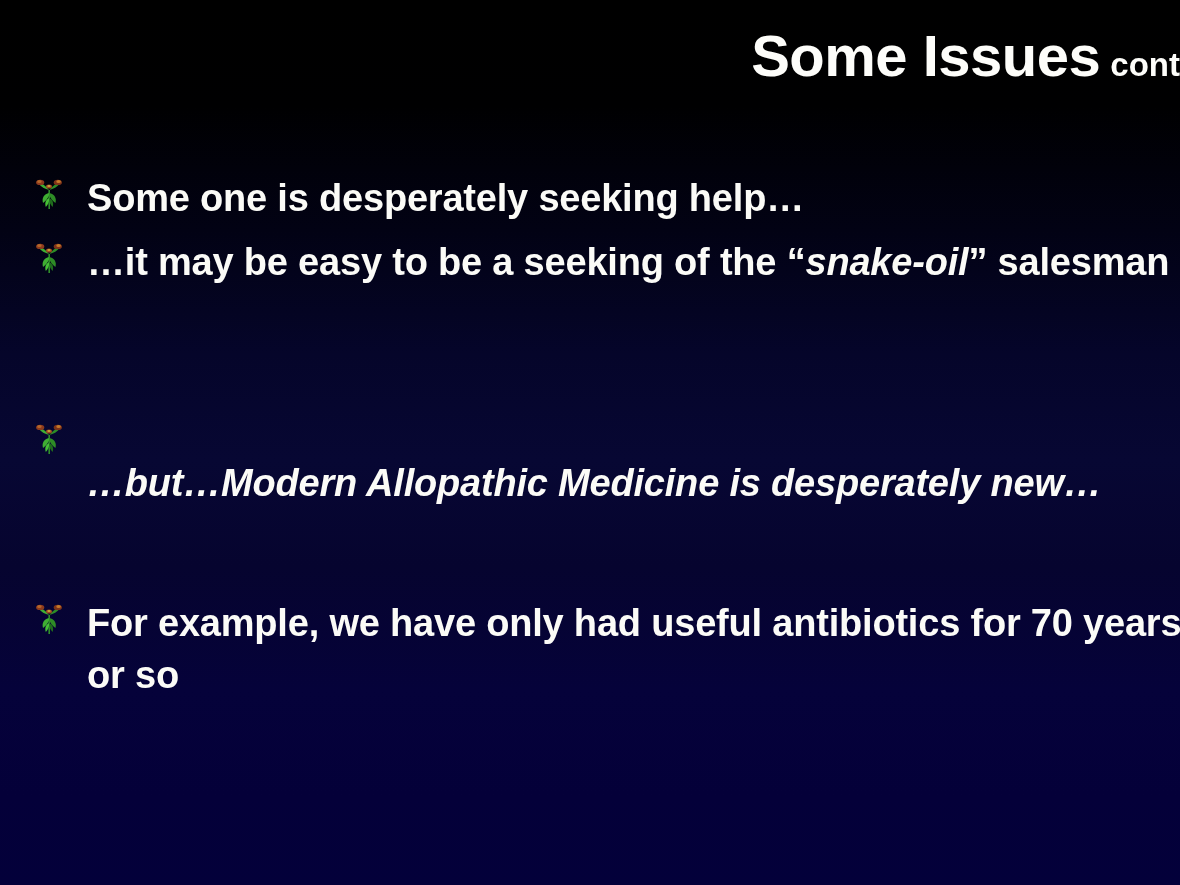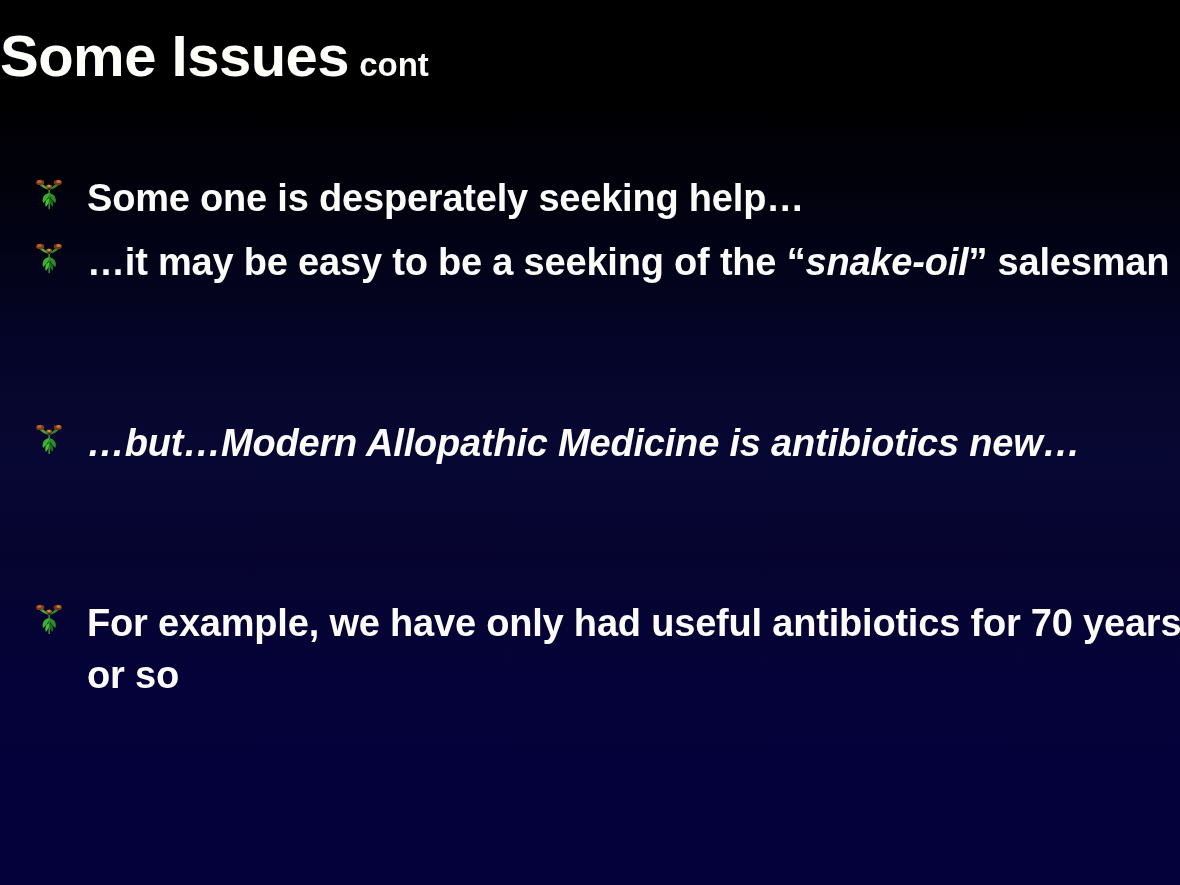--- a/index.html
+++ b/index.html
@@ -30,21 +30,21 @@
     color: #ffffff;
     -webkit-font-smoothing: antialiased;
   }
 
   
   #title-block {
     position: absolute;
     left: 0;
     top: 22px;
     width: 1180px;
-    text-align: left;
+    text-align: right;
     white-space: nowrap;
   }
   .title-main {
     font-size: 58px;
     font-weight: bold;
     letter-spacing: -0.5px;
     color: #fdfdfa;
   }
   .title-sub {
     font-size: 33px;
@@ -75,21 +75,21 @@
     display: block;
   }
   .bullet-text {
     display: block;
     font-size: 38px;
     font-weight: bold;
     line-height: 52px;
     color: #fbfbf7;
     letter-spacing: -0.2px;
   }
-  .it { font-style: italic; }
+  .it { font-style: italic; margin-top: 40px; }
 
   
   .row-1 { position: absolute; top: 0px;   left: 0; width: 1120px; }
   .row-2 { position: absolute; top: 64px;  left: 0; width: 1120px; }
   .row-3 { position: absolute; top: 245px; left: 0; width: 1120px; }
   .row-4 { position: absolute; top: 425px; left: 0; width: 1120px; }
 
   .row-1 .bullet-icon { top: 6px; }
   .row-2 .bullet-icon { top: 6px; }
   .row-3 .bullet-icon { top: 6px; }
@@ -163,21 +163,21 @@
           <path d="M15.2 12 C11 11 7 9 4.5 5.5 C7.5 5 11 7 13.6 10.5 Z" fill="#3fae32"></path>
           <path d="M15.2 12 C19.4 11 23.4 9 25.9 5.5 C22.9 5 19.4 7 16.8 10.5 Z" fill="#2e8c26"></path>
           <ellipse cx="6.2" cy="4.4" rx="4.1" ry="2.6" fill="#8c3a1e"></ellipse>
           <ellipse cx="5.4" cy="3.6" rx="2.3" ry="1.5" fill="#b4672a"></ellipse>
           <ellipse cx="23.8" cy="4.4" rx="4.1" ry="2.6" fill="#7d3319"></ellipse>
           <ellipse cx="24.6" cy="3.6" rx="2.3" ry="1.5" fill="#c47a2a"></ellipse>
           <ellipse cx="15.0" cy="8.6" rx="3.0" ry="2.0" fill="#9c4a22"></ellipse>
           <ellipse cx="15.0" cy="8.0" rx="1.6" ry="1.0" fill="#caa03a"></ellipse>
         </svg>
       </span>
-      <span class="bullet-text it"><span>…but…Modern Allopathic Medicine is antibiotics</span>
+      <span class="bullet-text it"><span>…but…Modern Allopathic Medicine is desperately</span>
         <span>new…</span></span>
     </div>
 
     <div class="bullet-row row-4">
       <span class="bullet-icon">
         <svg viewBox="0 0 30 32" width="30" height="32" aria-hidden="true">
           <path d="M14.4 12 L14.4 31 L16.0 31 L16.0 12 Z" fill="#2f8f2a"></path>
           <path d="M15.2 15 C10 16 7.5 20 9 25 C12 23 14 20 15.2 17 Z" fill="#3fae32"></path>
           <path d="M15.2 15 C20.4 16 22.9 20 21.4 25 C18.4 23 16.4 20 15.2 17 Z" fill="#2e8c26"></path>
           <path d="M15.2 20 C11.8 21.5 10.4 25 11.8 29 C14 27 15 24 15.2 21.5 Z" fill="#46c036"></path>

